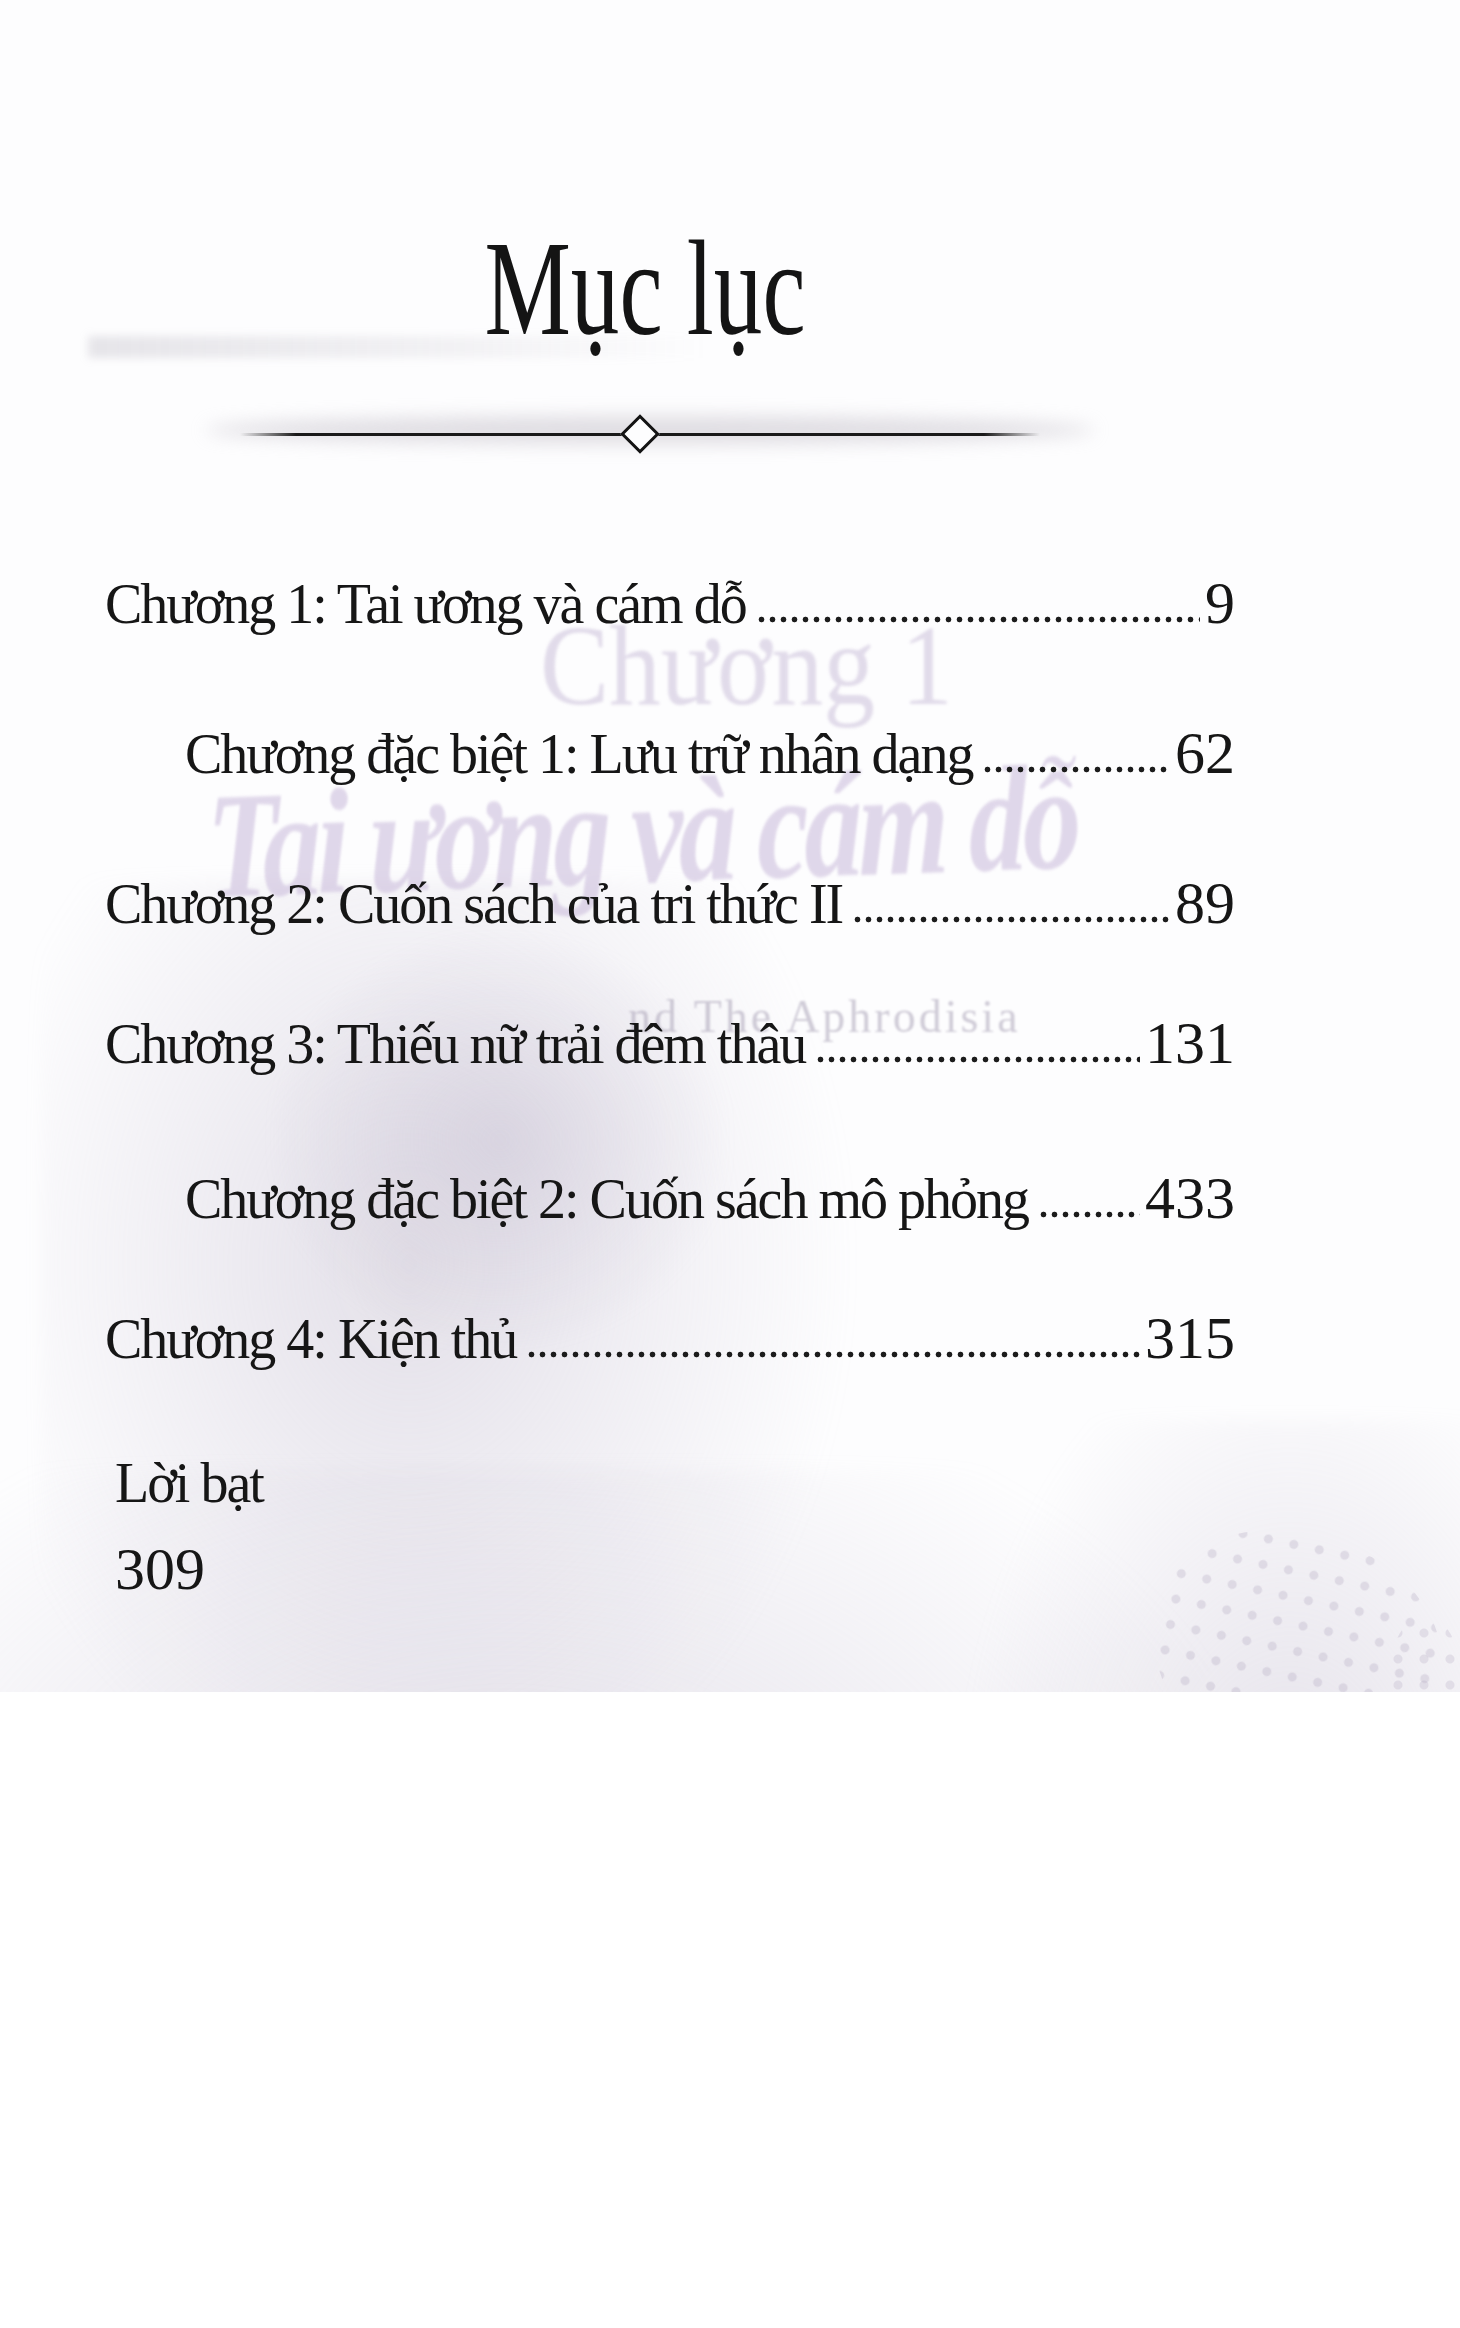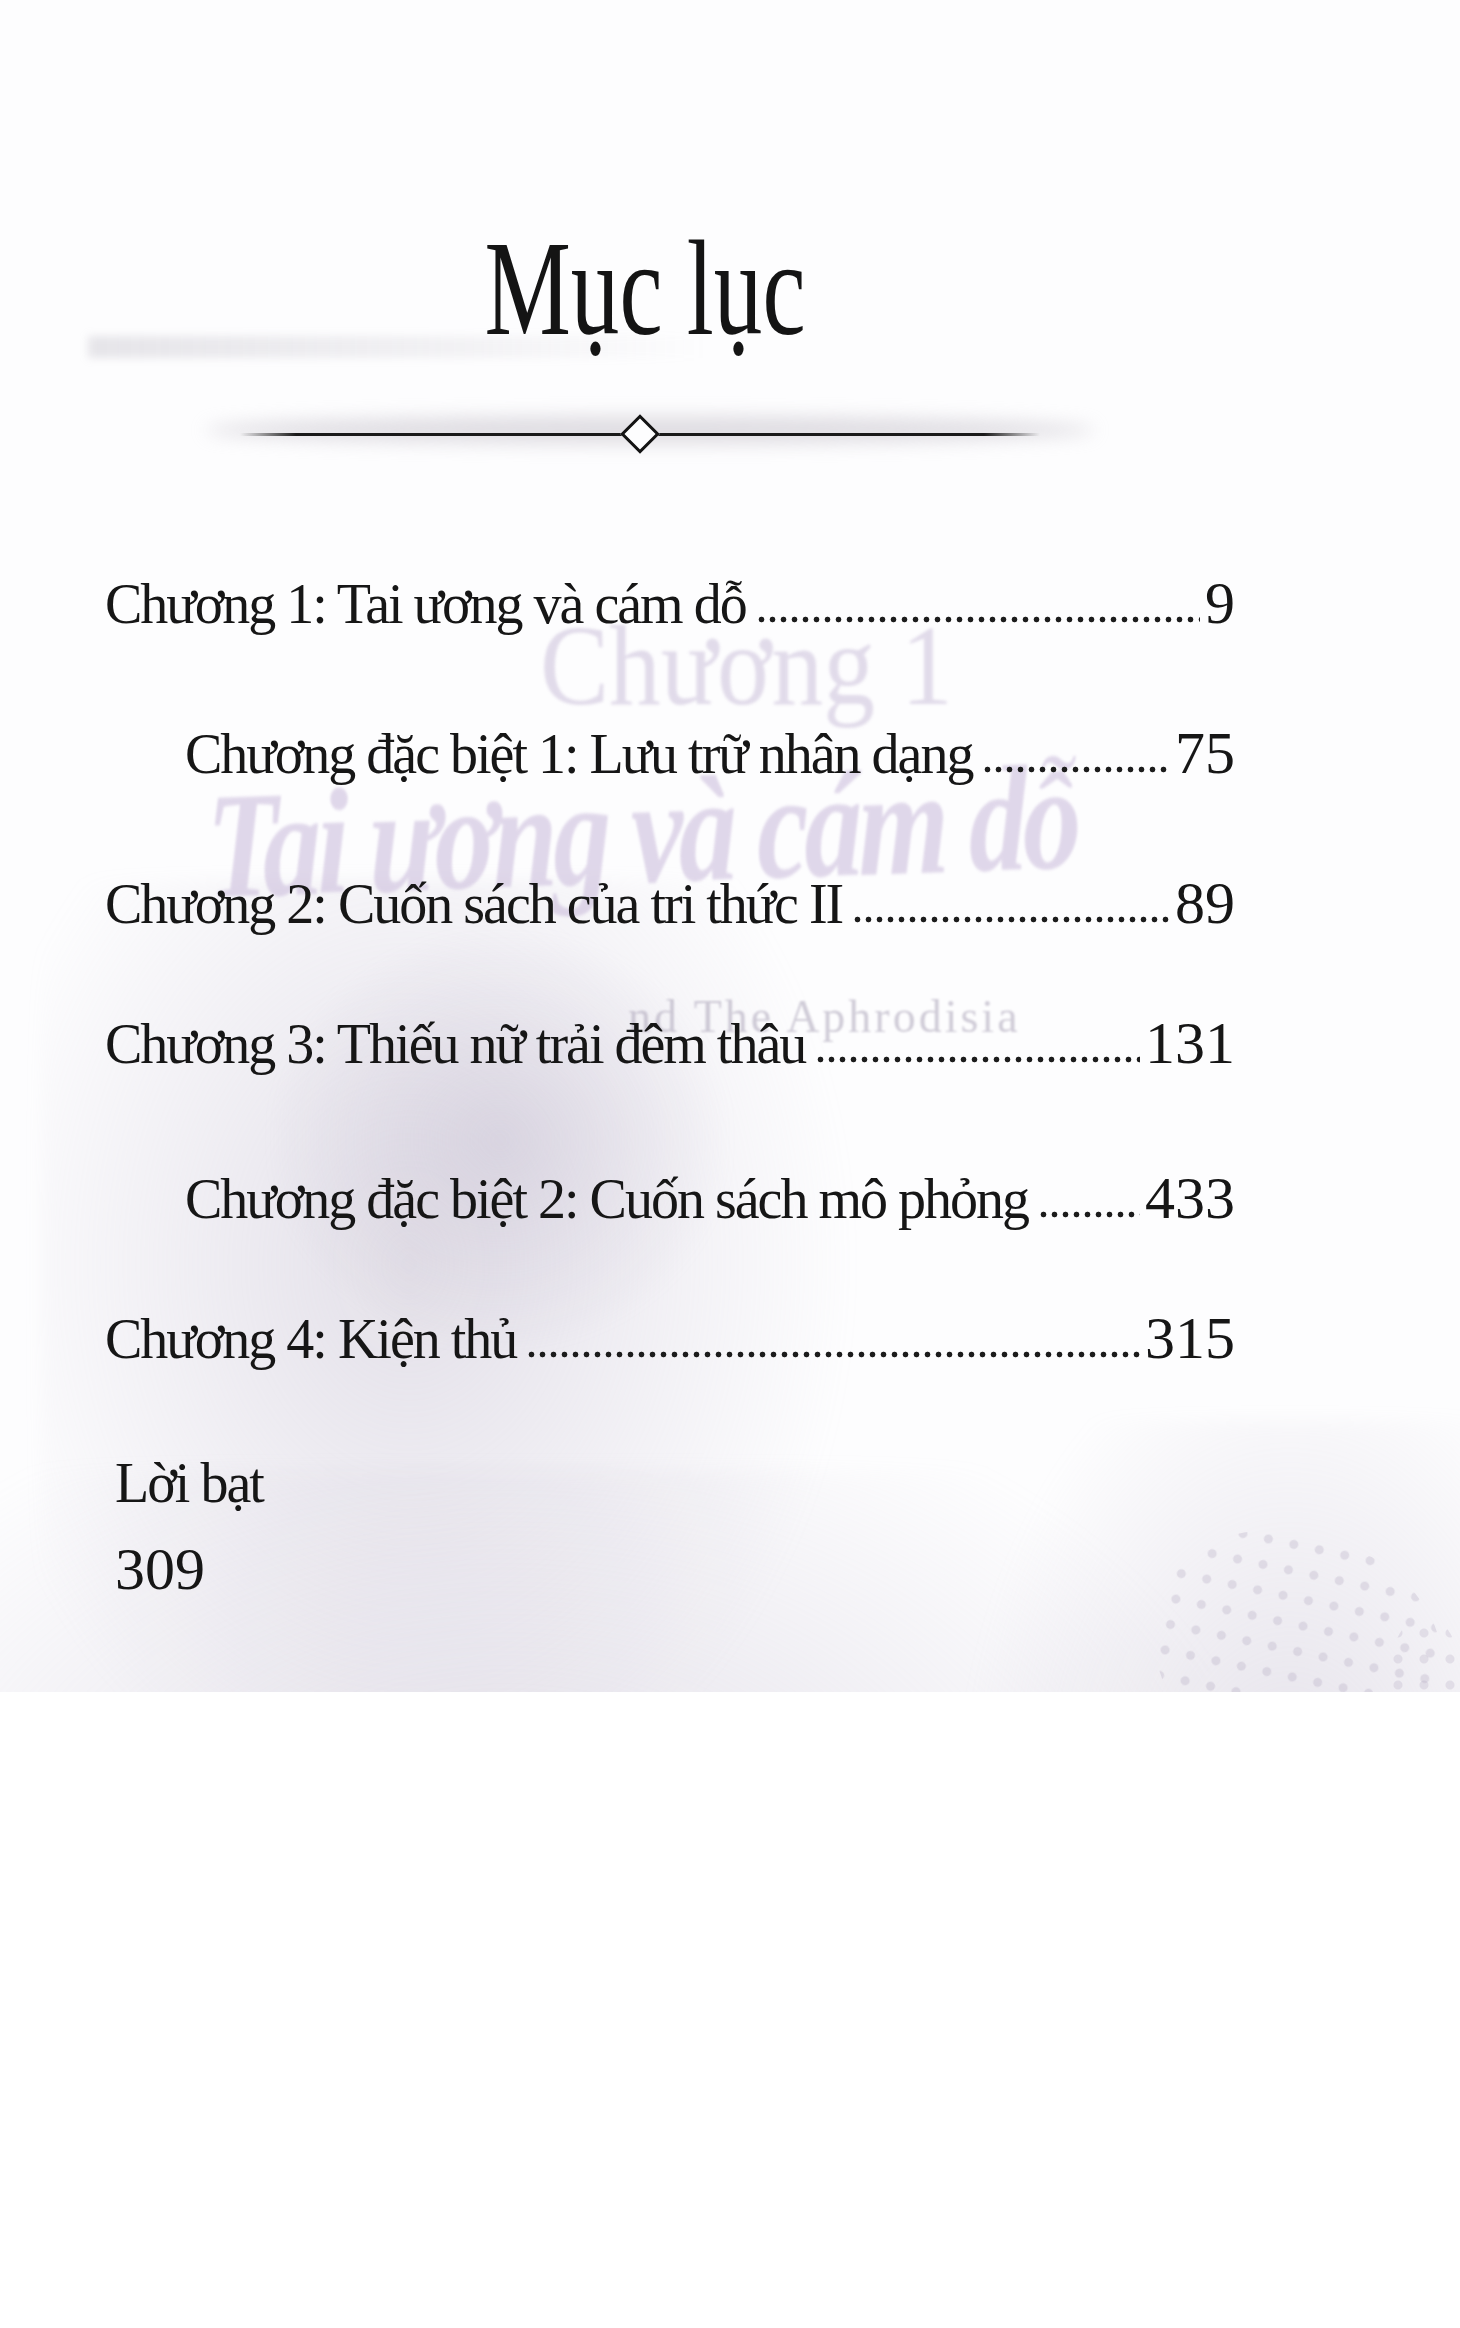--- a/index.html
+++ b/index.html
@@ -179,21 +179,21 @@
   <div class="toc">
   <div class="toc-row" style="top: 560px;">
     <span class="toc-label">Chương 1: Tai ương và cám dỗ</span>
     <span class="toc-leader"></span>
     <span class="toc-page">9</span>
   </div>
 
   <div class="toc-row indent" style="top: 710px;">
     <span class="toc-label">Chương đặc biệt 1: Lưu trữ nhân dạng</span>
     <span class="toc-leader"></span>
-    <span class="toc-page">75</span>
+    <span class="toc-page">62</span>
   </div>
 
   <div class="toc-row" style="top: 860px;">
     <span class="toc-label">Chương 2: Cuốn sách của tri thức II</span>
     <span class="toc-leader"></span>
     <span class="toc-page">89</span>
   </div>
 
   <div class="toc-row" style="top: 1000px;">
     <span class="toc-label">Chương 3: Thiếu nữ trải đêm thâu</span>

